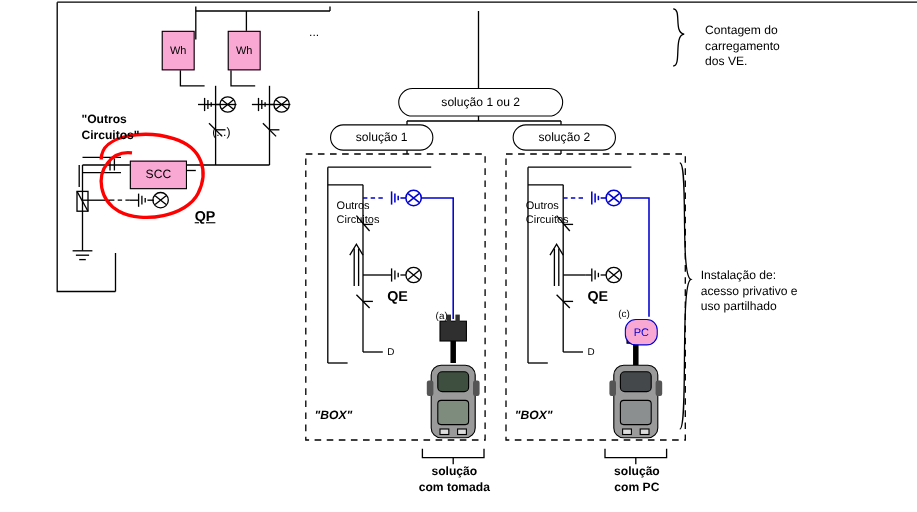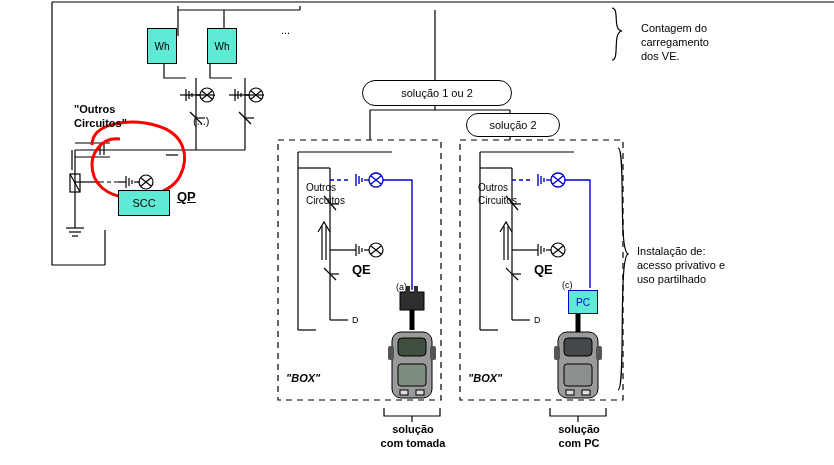--- a/index.html
+++ b/index.html
@@ -35,21 +35,21 @@
     background: #fff;
     display: flex;
     align-items: center;
     justify-content: center;
     font-size: 11px;
     color: #000;
   }
   .box-sq {
     position: absolute;
     border: 1px solid #000;
-    background: #5eead4;
+    background: #f9a8d4;
     display: flex;
     align-items: center;
     justify-content: center;
     font-size: 10px;
     color: #000;
   }
   .box-sq.blue { border-color: #0000d0; color: #0000d0; }
   svg.layer {
     position: absolute;
     left: 0; top: 0;
@@ -313,33 +313,36 @@
     </g>
   </svg>
 
   <div class="box-sq" style="left:147px; top:28px; width:28px; height:34px;">
     <span>Wh</span>
   </div>
   <div class="box-sq" style="left:207px; top:28px; width:28px; height:34px;">
     <span>Wh</span>
   </div>
 
-  <div class="box-sq" style="left:118px; top:146px; width:50px; height:24px; font-size:11px;margin-top:44px;">
+  <div class="box-sq" style="left:118px; top:146px; width:50px; height:24px; font-size:11px;">
     <span>SCC</span>
   </div>
 
   <div class="box-round" style="left:362px; top:80px; width:148px; height:24px;">
     <span>solução 1 ou 2</span>
   </div>
 
+  <div class="box-round" style="left:300px; top:113px; width:92px; height:22px;">
+    <span>solução 1</span>
+  </div>
   <div class="box-round" style="left:466px; top:113px; width:92px; height:22px;text-align:center;">
     <span>solução 2</span>
   </div>
 
-  <div class="box-sq blue" style="left:568px; top:290px; width:28px; height:22px;">
+  <div class="box-sq blue" style="left:568px; top:290px; width:28px; height:22px;border-radius:10px;">
     <span>PC</span>
   </div>
 
   <div class="lbl center" style="left:281px; top:24px;">...</div>
 
   <div class="lbl center" style="left:193px; top:115px;">(...)</div>
 
   <div class="lbl bold" style="left:74px; top:103px;">"Outros
 Circuitos"</div>
 

